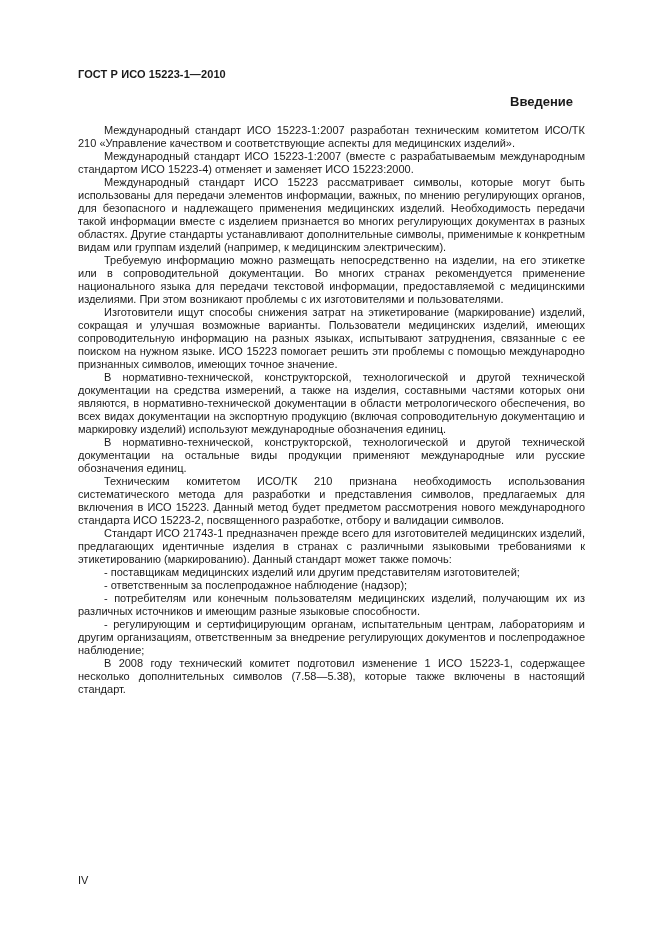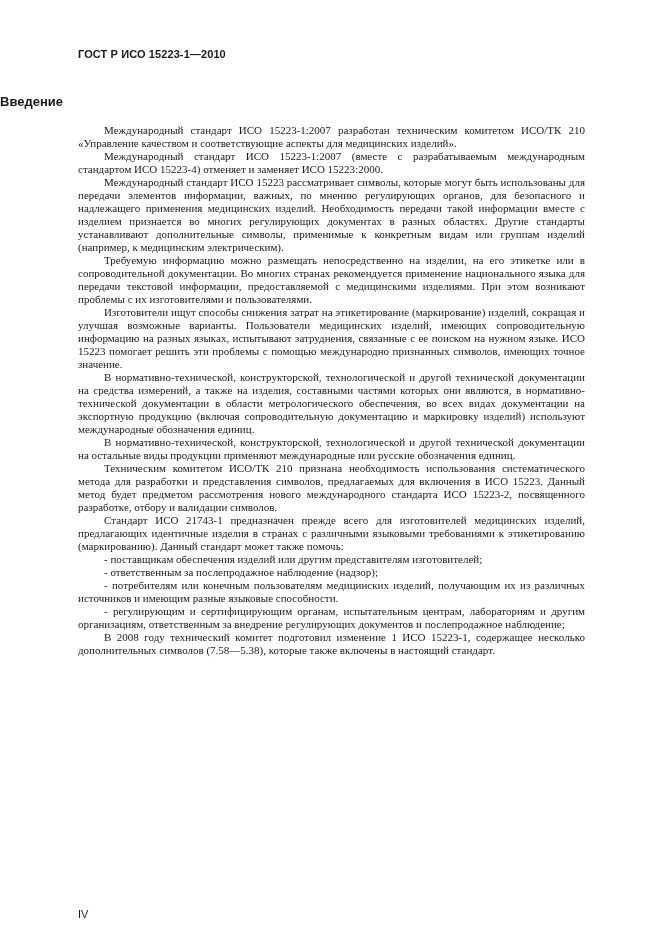--- a/index.html
+++ b/index.html
@@ -17,55 +17,54 @@
     .page {
       position: relative;
       width: 661px;
       height: 936px;
       background: #ffffff;
       overflow: hidden;
     }
     .running-header {
       position: absolute;
       left: 78px;
-      top: 48px;
+      top: 68px;
       font-size: 11px;
       font-weight: bold;
       letter-spacing: 0.1px;
       white-space: nowrap;
     }
     .section-title {
       position: absolute;
       left: 0;
       top: 94px;
       width: 573px;
       margin: 0;
-      text-align: left;
+      text-align: right;
       font-size: 13px;
       font-weight: bold;
     }
     .document-body {
       position: absolute;
       left: 78px;
       top: 124px;
       width: 507px;
       font-size: 11px;
       line-height: 13px;
       text-align: justify;
       hyphens: auto;
     }
     .document-body p {
       margin: 0;
       text-indent: 26px;
-      font-family: Liberation Serif, serif;
     }
     .page-number {
       position: absolute;
       left: 78px;
-      top: 908px;
+      top: 874px;
       font-size: 11px;
     }
   </style>
 </head>
 <body>
 
 <div class="page">
   <div class="running-header">ГОСТ Р ИСО 15223-1—2010</div>
 
   <h1 class="section-title">Введение</h1>
@@ -73,21 +72,21 @@
   <div class="document-body">
       <p>Международный стандарт ИСО 15223-1:2007 разработан техническим комитетом ИСО/ТК 210 «Управление качеством и соответствующие аспекты для медицинских изделий».</p>
       <p>Международный стандарт ИСО 15223-1:2007 (вместе с разрабатываемым международным стандартом ИСО 15223-4) отменяет и заменяет ИСО 15223:2000.</p>
       <p>Международный стандарт ИСО 15223 рассматривает символы, которые могут быть использованы для передачи элементов информации, важных, по мнению регулирующих органов, для безопасного и надлежащего применения медицинских изделий. Необходимость передачи такой информации вместе с изделием признается во многих регулирующих документах в разных областях. Другие стандарты устанавливают дополнительные символы, применимые к конкретным видам или группам изделий (например, к медицинским электрическим).</p>
       <p>Требуемую информацию можно размещать непосредственно на изделии, на его этикетке или в сопроводительной документации. Во многих странах рекомендуется применение национального языка для передачи текстовой информации, предоставляемой с медицинскими изделиями. При этом возникают проблемы с их изготовителями и пользователями.</p>
       <p>Изготовители ищут способы снижения затрат на этикетирование (маркирование) изделий, сокращая и улучшая возможные варианты. Пользователи медицинских изделий, имеющих сопроводительную информацию на разных языках, испытывают затруднения, связанные с ее поиском на нужном языке. ИСО 15223 помогает решить эти проблемы с помощью международно признанных символов, имеющих точное значение.</p>
       <p>В нормативно-технической, конструкторской, технологической и другой технической документации на средства измерений, а также на изделия, составными частями которых они являются, в нормативно-технической документации в области метрологического обеспечения, во всех видах документации на экспортную продукцию (включая сопроводительную документацию и маркировку изделий) используют международные обозначения единиц.</p>
       <p>В нормативно-технической, конструкторской, технологической и другой технической документации на остальные виды продукции применяют международные или русские обозначения единиц.</p>
       <p>Техническим комитетом ИСО/ТК 210 признана необходимость использования систематического метода для разработки и представления символов, предлагаемых для включения в ИСО 15223. Данный метод будет предметом рассмотрения нового международного стандарта ИСО 15223-2, посвященного разработке, отбору и валидации символов.</p>
       <p>Стандарт ИСО 21743-1 предназначен прежде всего для изготовителей медицинских изделий, предлагающих идентичные изделия в странах с различными языковыми требованиями к этикетированию (маркированию). Данный стандарт может также помочь:</p>
-      <p>- поставщикам обеспечения изделий или другим представителям изготовителей;</p>
+      <p>- поставщикам медицинских изделий или другим представителям изготовителей;</p>
       <p>- ответственным за послепродажное наблюдение (надзор);</p>
       <p>- потребителям или конечным пользователям медицинских изделий, получающим их из различных источников и имеющим разные языковые способности.</p>
       <p>- регулирующим и сертифицирующим органам, испытательным центрам, лабораториям и другим организациям, ответственным за внедрение регулирующих документов и послепродажное наблюдение;</p>
       <p>В 2008 году технический комитет подготовил изменение 1 ИСО 15223-1, содержащее несколько дополнительных символов (7.58—5.38), которые также включены в настоящий стандарт.</p>
     </div>
 
   <div class="page-number">IV</div>
 </div>
 
 </body></html>

